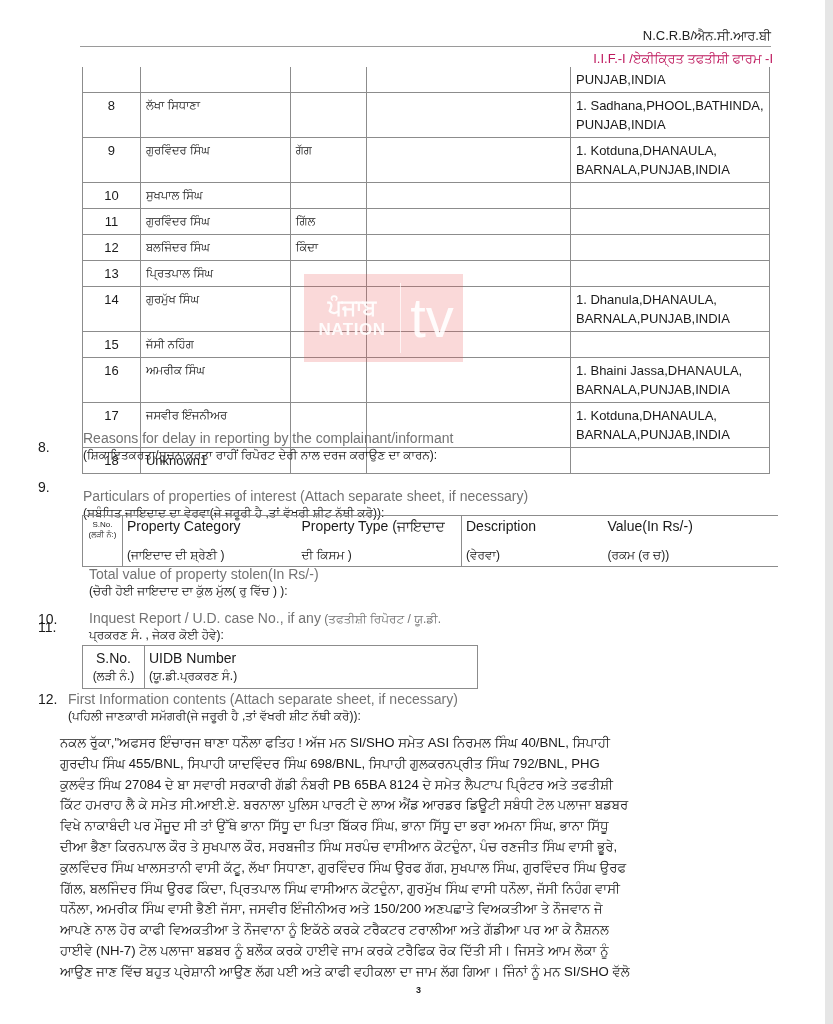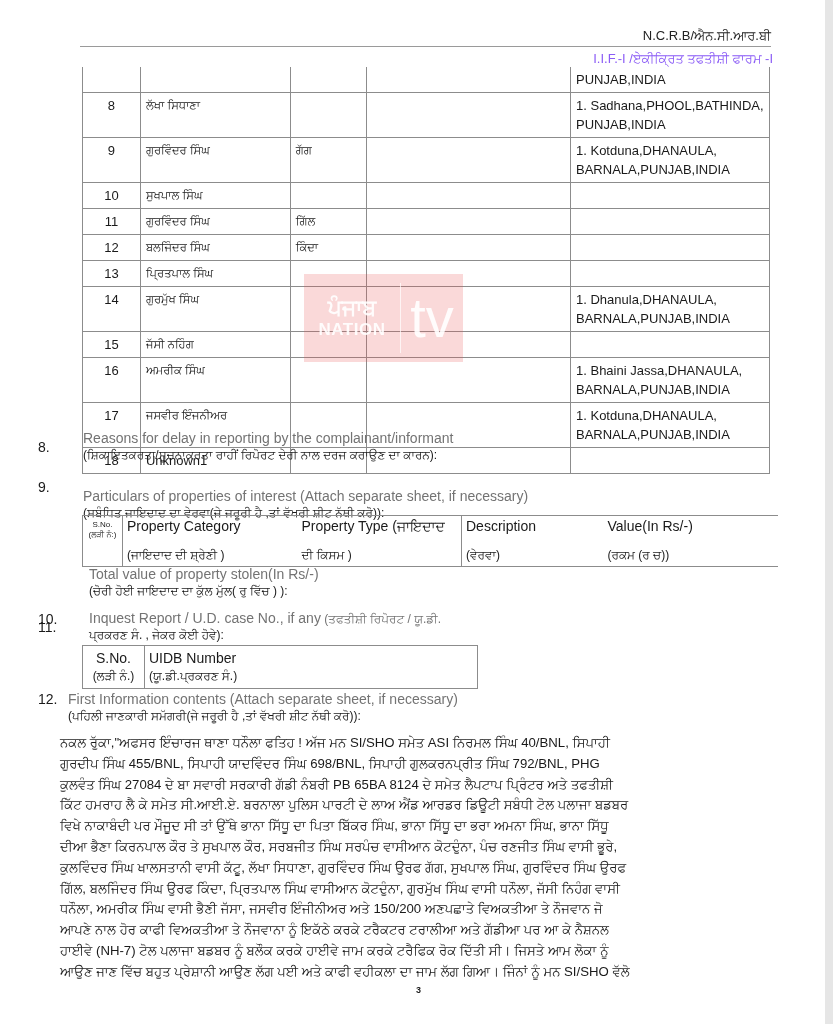--- a/index.html
+++ b/index.html
@@ -3,21 +3,21 @@
   <meta charset="utf-8">
   <style>
     * { box-sizing: border-box; margin: 0; padding: 0; }
     html, body { width: 833px; height: 1024px; background: #ffffff; overflow: hidden; }
     body { font-family: "Liberation Sans", "DejaVu Sans", sans-serif; color: #1a1a1a; position: relative; }
 
     .page { position: absolute; left: 0; top: 0; width: 833px; height: 1024px; background: #fff; }
 
     .hdr-ncrb { position: absolute; right: 62px; top: 28px; font-size: 13px; color: #222; }
     .hdr-line { position: absolute; left: 80px; right: 62px; top: 46px; height: 1px; background: #9a9a9a; }
-    .hdr-iif { position: absolute; right: 60px; top: 51px; font-size: 13px; color: #8b5cf6; }
+    .hdr-iif { position: absolute; right: 60px; top: 51px; font-size: 13px; color: #be185d; }
     .right-edge { position: absolute; right: 0; top: 0; width: 8px; height: 1024px; background: #e6e6e6; }
 
     
     table.acc { position: absolute; left: 82px; top: 67px; width: 688px; border-collapse: collapse; font-size: 13px; }
     table.acc td { border: 1px solid #8c8c8c; vertical-align: top; padding: 3px 5px; line-height: 19px; }
     table.acc td.sno { width: 58px; text-align: center; padding-top: 3px; }
     table.acc td.name { width: 150px; font-size: 11.5px; }
     table.acc td.alias { width: 76px; font-size: 11.5px; }
     table.acc td.blank { width: 205px; }
     table.acc td.addr { width: 199px; margin-left: 12px; }

